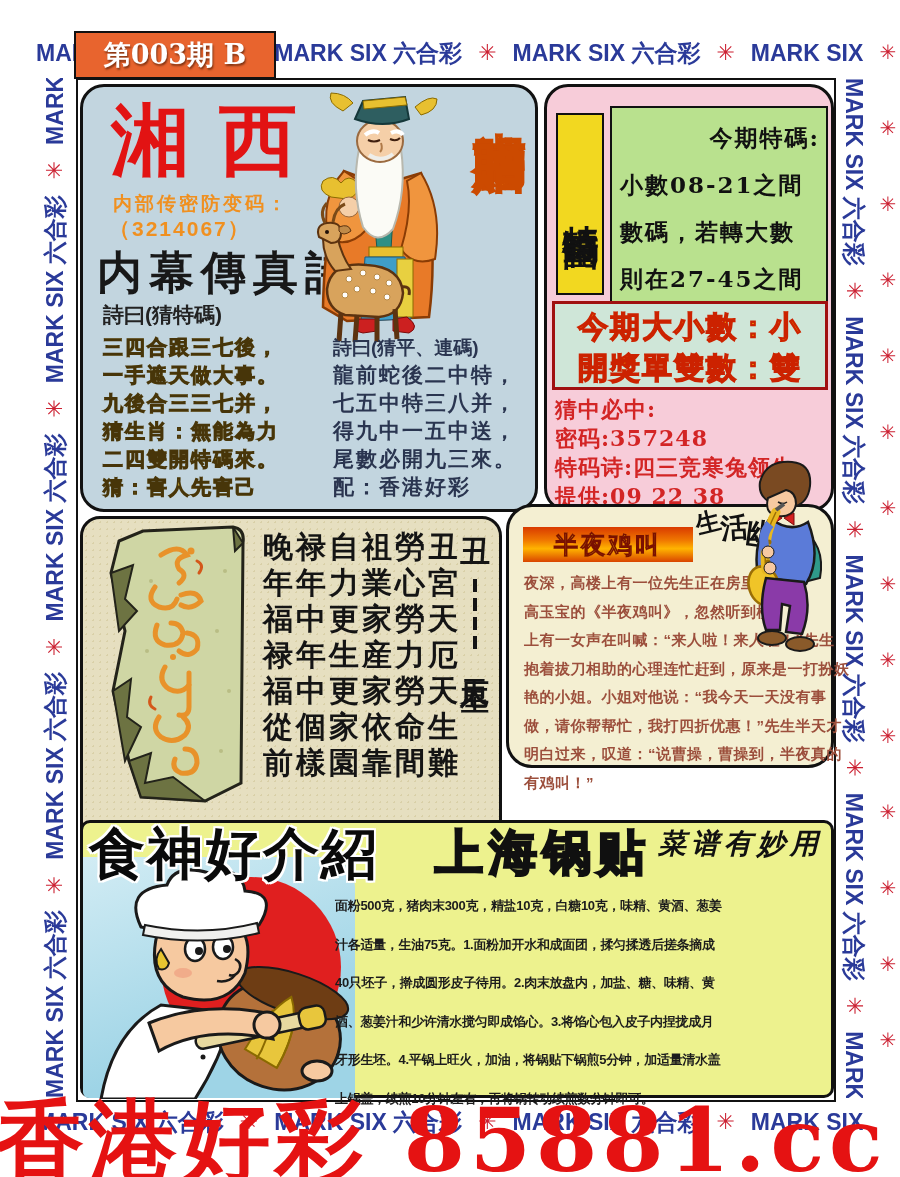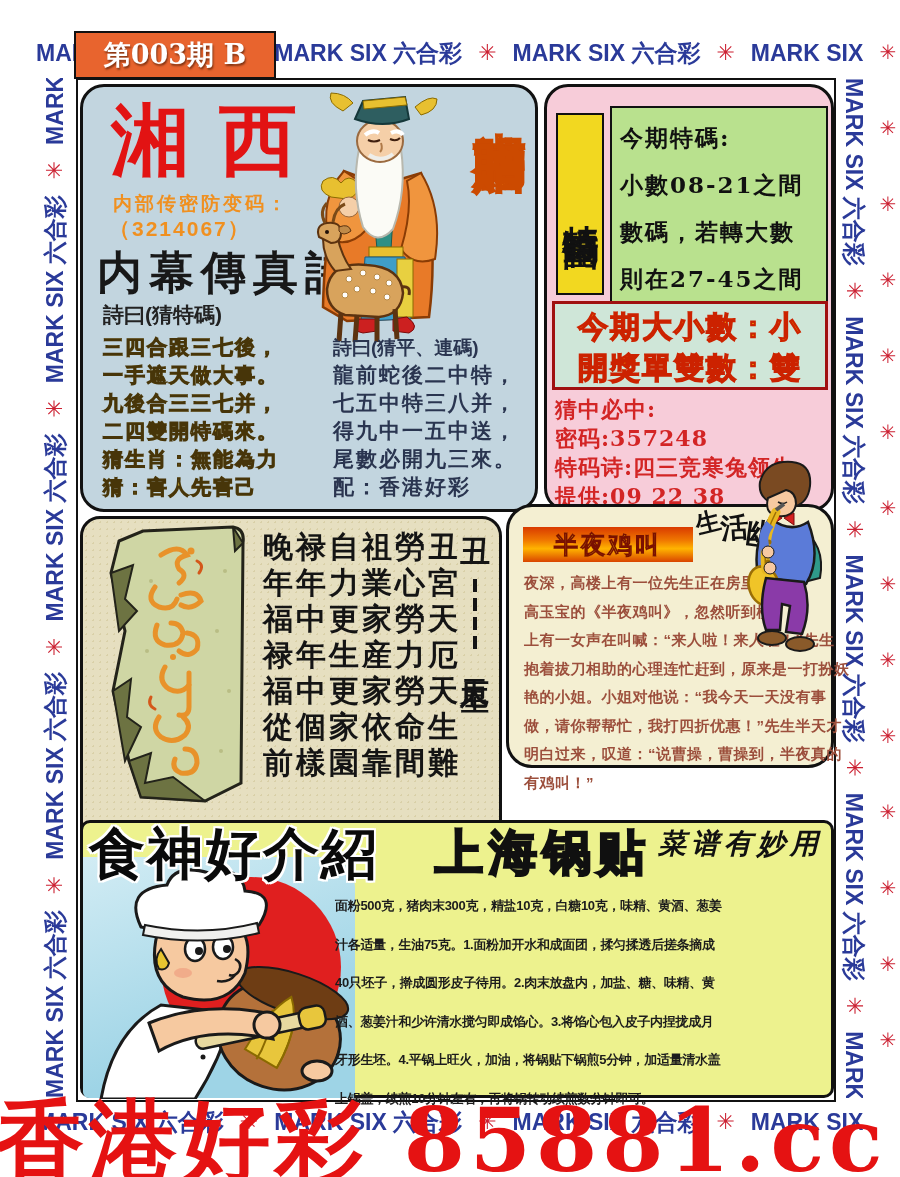--- a/index.html
+++ b/index.html
@@ -48,21 +48,21 @@
 
   
   #panel-special{left:544px;top:84px;width:290px;height:428px;border-radius:24px;background:#f7ccd9;}
   #sp-range-title{position:absolute;left:9px;top:26px;width:48px;height:182px;background:#f2d820;border:2px solid #111;
                   writing-mode:vertical-rl;text-orientation:upright;font-size:36px;font-weight:900;color:#111;
                   letter-spacing:4px;display:flex;align-items:center;justify-content:center;box-sizing:border-box;}
   #sp-range-box{position:absolute;left:63px;top:19px;width:218px;height:198px;background:#b9e18e;border:2px solid #111;
                 box-sizing:border-box;padding:6px 6px 0 8px;}
   .range-line{font-size:23px;font-weight:700;color:#111;line-height:47px;white-space:nowrap;
               font-family:"DejaVu Serif",serif;letter-spacing:2px;}
-  #sp-range-box .item:first-child{text-align:left;}
+  #sp-range-box .item:first-child{text-align:right;}
   #sp-size-box{position:absolute;left:5px;top:214px;width:276px;height:89px;background:#cfe6d8;border:3px solid #a01010;
                box-sizing:border-box;text-align:center;padding-top:2px;}
   .size-line{font-size:30px;font-weight:900;color:#ffe312;-webkit-text-stroke:1.3px #cc2200;
              line-height:41px;letter-spacing:2px;white-space:nowrap;}
   #sp-hints{position:absolute;left:8px;top:308px;}
   .hint-line{font-size:22px;font-weight:800;color:#d32525;line-height:29px;letter-spacing:1px;white-space:nowrap;
              font-family:"DejaVu Serif",serif;}
 
   
   #panel-tablet{left:80px;top:516px;width:422px;height:354px;border-radius:20px;background:#e6dfc0;
@@ -179,22 +179,22 @@
   <div class="panel" id="panel-xiangxi">
     <div id="xx-title">湘西</div>
     <div id="xx-code-label">内部传密防变码：</div>
     <div id="xx-code-value">（3214067）</div>
     <div id="xx-heading">内幕傳真詩</div>
     <div id="xx-subheading">詩曰(猜特碼)</div>
     <div id="xx-poem">
         <div class="gold-line item">三四合跟三七後，</div>
         <div class="gold-line item">一手遮天做大事。</div>
         <div class="gold-line item">九後合三三七并，</div>
+        <div class="gold-line item">猜生肖：無能為力</div>
         <div class="gold-line item">二四雙開特碼來。</div>
-        <div class="gold-line item">猜生肖：無能為力</div>
         <div class="gold-line item">猜：害人先害己</div>
       </div>
 
     <svg id="deity" width="180" height="255" viewBox="0 0 180 255">
       <path d="M55 82 Q36 130 34 218 L58 232 L140 228 Q150 150 132 84 L92 96 Z" fill="#e87a28" stroke="#8a3c05" stroke-width="2.5"></path>
       <path d="M55 82 Q30 110 40 150 Q60 160 78 140 Q66 112 70 92 Z" fill="#f0953e" stroke="#8a3c05" stroke-width="2"></path>
       <path d="M132 84 Q154 120 146 170 Q124 178 112 160 Q124 120 118 92 Z" fill="#f0953e" stroke="#8a3c05" stroke-width="2"></path>
       <path d="M82 96 L106 96 L102 160 L88 160 Z" fill="#2f8f84" stroke="#1a5a52"></path>
       <rect x="80" y="158" width="34" height="10" fill="#e8c030" stroke="#8a6a00"></rect>
       <path d="M76 168 L116 168 L122 230 L72 232 Z" fill="#3f9ec8" stroke="#1a5a80"></path>

